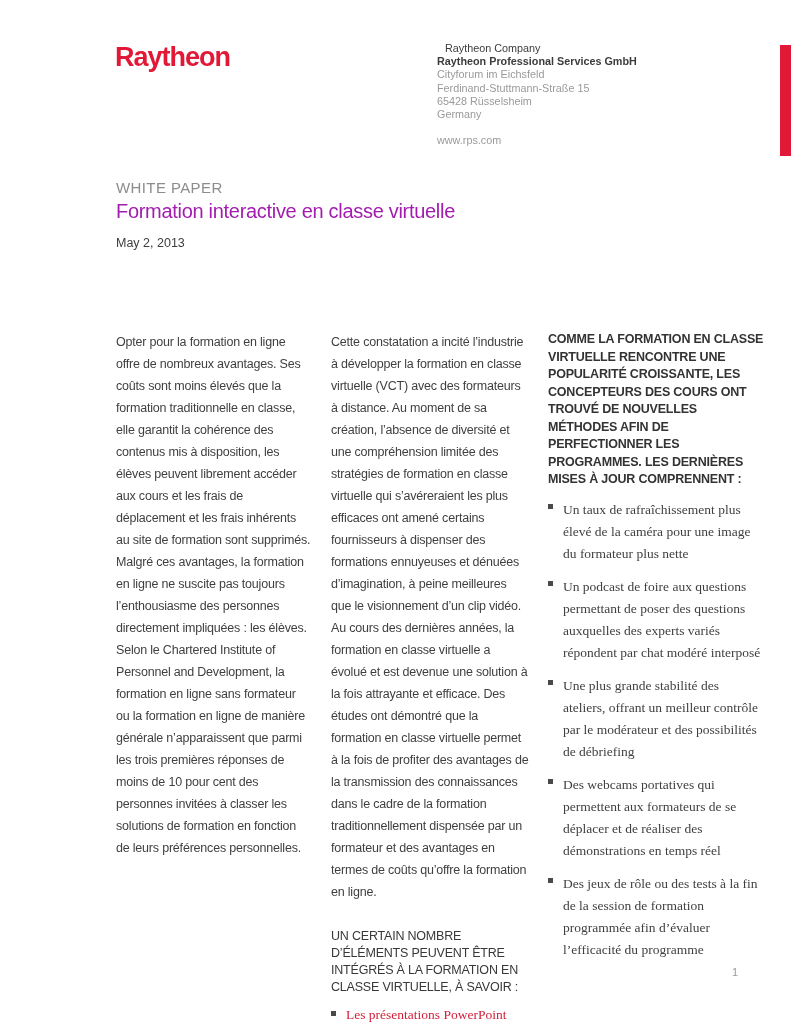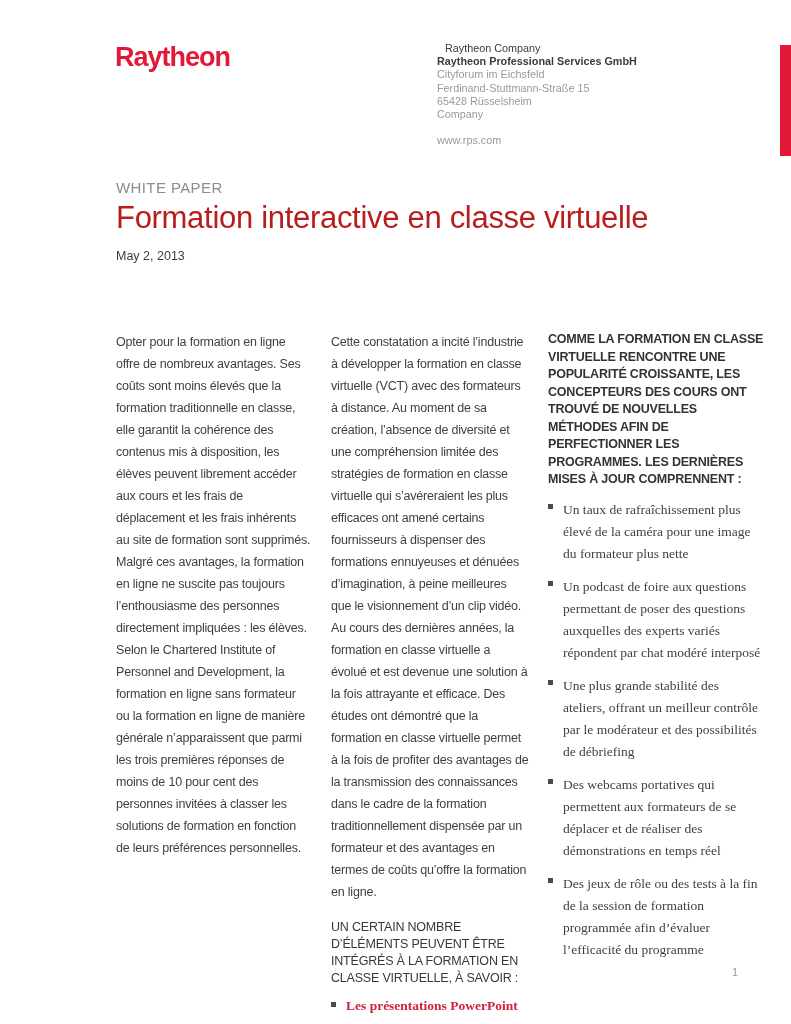--- a/index.html
+++ b/index.html
@@ -47,24 +47,24 @@
     top: 179px;
     color: #3D3D3D;
   }
   .eyebrow {
     font-size: 15px;
     letter-spacing: 0.4px;
     color: #8C8C8C;
     margin-bottom: 4px;
   }
   .doc-title {
-    font-size: 31px;
+    font-size: 20px;
     font-weight: 400;
     letter-spacing: -0.3px;
-    color: #b91c1c;
+    color: #a21caf;
     margin-bottom: 13px;
   }
   .doc-date { font-size: 12.5px; color: #3D3D3D; }
   .columns {
     position: absolute;
     left: 116px;
     top: 331px;
     display: flex;
     gap: 19px;
   }
@@ -72,21 +72,21 @@
   .col-1 { width: 196px; }
   .col-2 { width: 198px; }
   .col-3 { width: 216px; }
   .body-text {
     font-size: 12.5px;
     line-height: 22px;
     letter-spacing: -0.2px;
     color: #3F3F3F;
   }
   .caps-heading {
-    margin-top: 16px;
+    margin-top: 25px;
     font-size: 12.5px;
     line-height: 17px;
     letter-spacing: -0.2px;
     color: #383838;
     text-transform: none;
   }
   .caps-heading.bold {
     margin-top: 0;
     font-weight: 700;
     line-height: 17.5px;
@@ -104,21 +104,21 @@
   ul.bullet-list li .sq {
     position: absolute;
     left: 0;
     top: 5px;
     width: 5px;
     height: 5px;
     background: #4A4A4A;
   }
   .red-list li {
     font-family: "Liberation Serif", serif;
-    font-weight: 700;
+    font-weight: 400;
     font-size: 13.5px;
     line-height: 17px;
     color: #D2213B;
   }
   .serif-list { margin-top: 9px; }
   .serif-list li {
     font-family: "Liberation Serif", serif;
     font-weight: 400;
     font-size: 13.5px;
     line-height: 22px;
@@ -141,21 +141,21 @@
   <div class="red-bar"></div>
 
   <div class="logo">Raytheon</div>
 
   <div class="address">
     <div class="dark">Raytheon Company</div>
     <div class="bold">Raytheon Professional Services GmbH</div>
     <div>Cityforum im Eichsfeld</div>
     <div>Ferdinand-Stuttmann-Straße 15</div>
     <div>65428 Rüsselsheim</div>
-    <div>Company</div>
+    <div>Germany</div>
     <div class="website">www.rps.com</div>
   </div>
 
   <div class="title-block">
     <div class="eyebrow">WHITE PAPER</div>
     <div class="doc-title">Formation interactive en classe virtuelle</div>
     <div class="doc-date">May 2, 2013</div>
   </div>
 
   <div class="columns">

